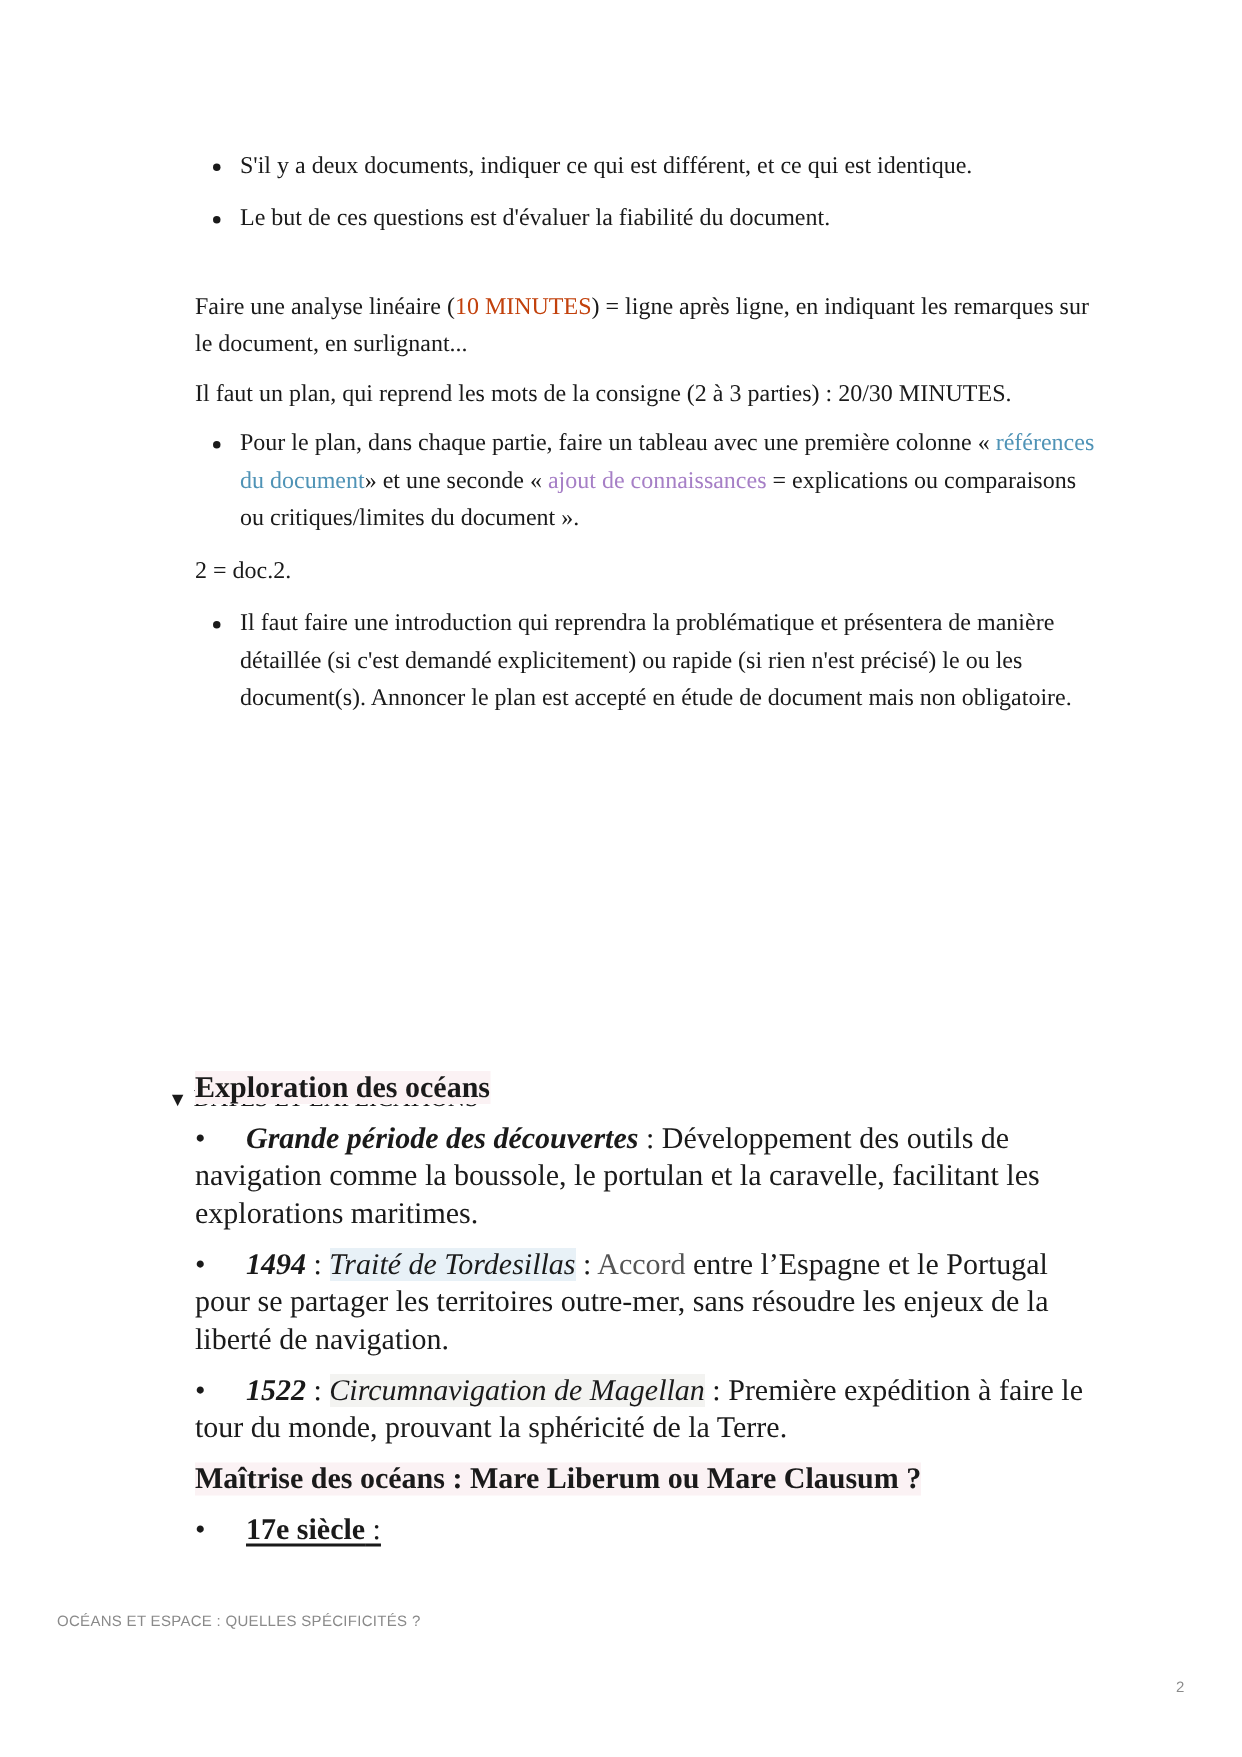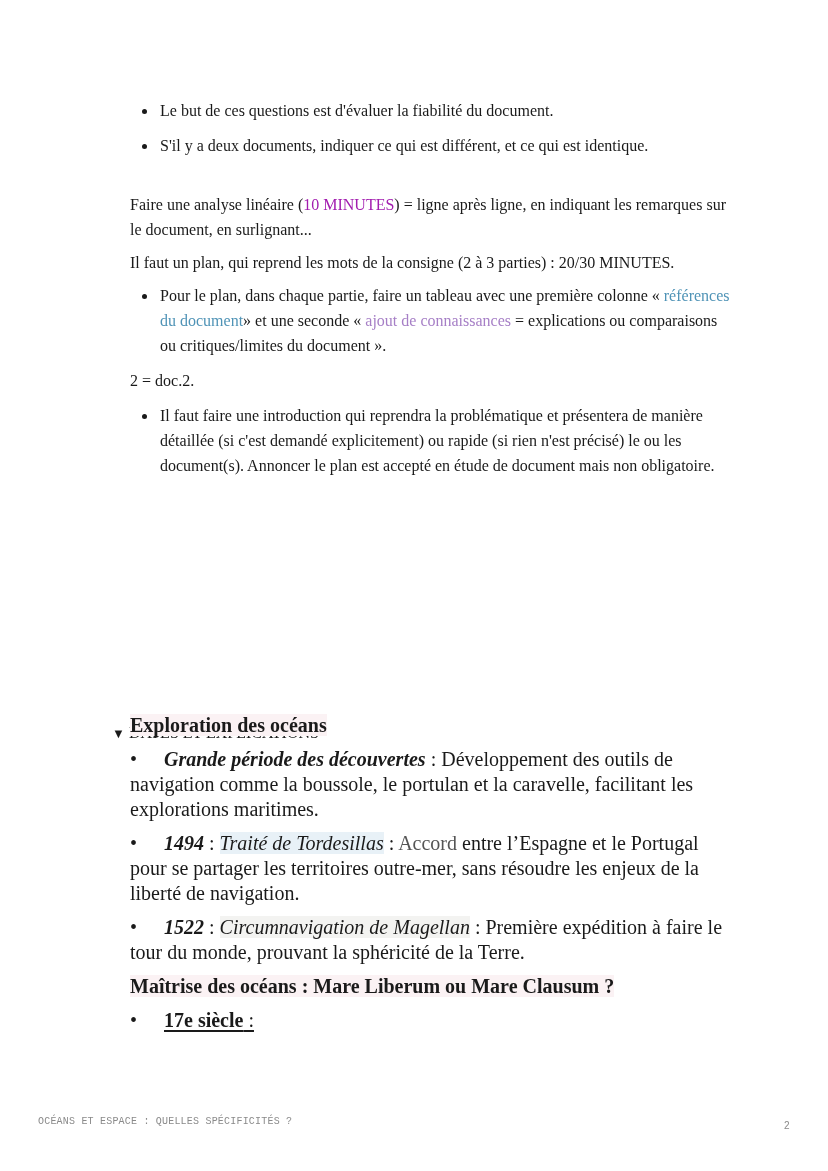--- a/index.html
+++ b/index.html
@@ -9,51 +9,51 @@
   }
   .page { position: absolute; left: 0; top: 0; width: 828px; height: 1171px; }
   .content { position: absolute; left: 130px; top: 98px; width: 600px; font-size: 16px; line-height: 25px; }
   ul.dots { list-style: none; margin: 0; padding: 0; }
   ul.dots li { position: relative; padding-left: 30px; margin: 0 0 10px 0; }
   ul.dots li::before {
     content: ""; position: absolute; left: 12px; top: 11px;
     width: 5px; height: 5px; border-radius: 50%; background: #1a1a1a;
   }
   p { margin: 0 0 8px 0; }
-  .pink { color: #a21caf; }
+  .pink { color: #c2410c; }
   .blue { color: #4f93b6; }
   .purple { color: #a67fc6; }
   .u { text-decoration: underline; text-underline-offset: 3px; }
   .toggle { position: absolute; left: 112px; top: 704px; font-size: 16px; line-height: 25px; margin-top: 16px; }
   .toggle .tri { display: inline-block; width: 17px; font-size: 13px; }
   .section { position: absolute; left: 130px; top: 713px; width: 600px; font-size: 20px; line-height: 25px; }
   .hl-pink { background: #fbf2f4; font-weight: bold; }
   .hl-blue { background: #e8f1f7; }
   .hl-gray { background: #f3f3f1; }
   .gray { color: #555; }
   .bl { display: inline-block; width: 34px; }
   .sec-p { margin: 0 0 9px 0; }
   .footer-left {
-    position: absolute; left: 38px; top: 1116px; font-family: Liberation Mono, monospace;
+    position: absolute; left: 38px; top: 1076px; font-family: Liberation Sans, sans-serif;
     font-size: 10px; color: #8a8a8a; letter-spacing: 0.2px;
   }
   .footer-right {
     position: absolute; left: 784px; top: 1120px; font-family: "Liberation Sans", sans-serif;
     font-size: 10px; color: #8a8a8a;
   }
 </style>
 </head>
 <body>
 
 <div class="page">
 
   <div class="content">
     <ul class="dots" style="margin-left:0;">
+      <li>S'il y a deux documents, indiquer ce qui est différent, et ce qui est identique.</li>
       <li>Le but de ces questions est d'évaluer la fiabilité du document.</li>
-      <li>S'il y a deux documents, indiquer ce qui est différent, et ce qui est identique.</li>
     </ul>
 
     <p style="margin-top:34px;">
       <span>Faire une analyse linéaire (</span><span class="pink">10 MINUTES</span><span>) = ligne après ligne, en indiquant les remarques sur le document, en surlignant...</span>
     </p>
 
 
     <p>Il faut un plan, qui reprend les mots de la consigne (2 à 3 parties) : 20/30 MINUTES.</p>
 
     <ul class="dots" style="margin-top:8px;">

